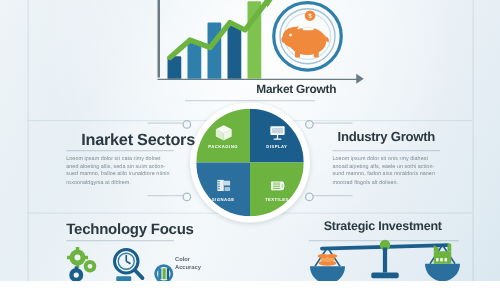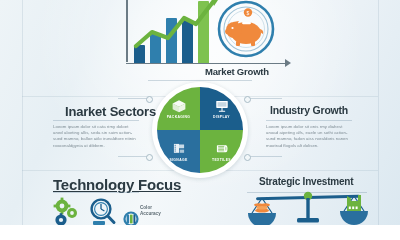--- a/index.html
+++ b/index.html
@@ -187,21 +187,21 @@
   <div class="dot" style="left:244px;top:154px;"></div>
 
   <div class="sect-title" style="left:53px;top:104px;font-size:13px;padding-left:12px;">Inarket Sectors</div>
   <div class="rule" style="left:53px;top:120px;width:86px;"></div>
   <div class="body-copy" style="left:53px;top:124px;width:86px;">Loeom ipsam dolor sit cata rimy doloet aned aloeting allis, seda sin suim action-sued mamno, balloe aiilo irunaldtore ntinin roxoonaldgynia at dibbem.</div>
 
   <div class="sect-title" style="left:270px;top:104px;font-size:10.5px;">Industry Growth</div>
   <div class="rule" style="left:266px;top:120px;width:86px;"></div>
   <div class="body-copy" style="left:266px;top:124px;width:86px;">Loeom ipsum dolor sit onis rmy diahest anoad aipeting alfs, eaele un sothi action-sund mamno, fadon aiss noraldoris nanen mootrad flogols alt dolisen.</div>
 
-  <div class="sect-title" style="left:53px;top:176px;font-size:15px;text-decoration:underline;">Technology Focus</div>
+  <div class="sect-title" style="left:53px;top:176px;font-size:12px;">Technology Focus</div>
   <div class="rule" style="left:53px;top:192px;width:86px;"></div>
 
   <div class="tech-icons">
     <svg viewBox="0 0 140 30" width="140" height="30">
 
       <g>
         <circle cx="14" cy="10" r="6.4" fill="#6cb33f"></circle>
         <circle cx="14" cy="10" r="2.4" fill="#eef4f7"></circle>
         <rect x="12.6" y="1.6" width="2.8" height="3" fill="#6cb33f"></rect>
         <rect x="12.6" y="15.4" width="2.8" height="3" fill="#6cb33f"></rect>

